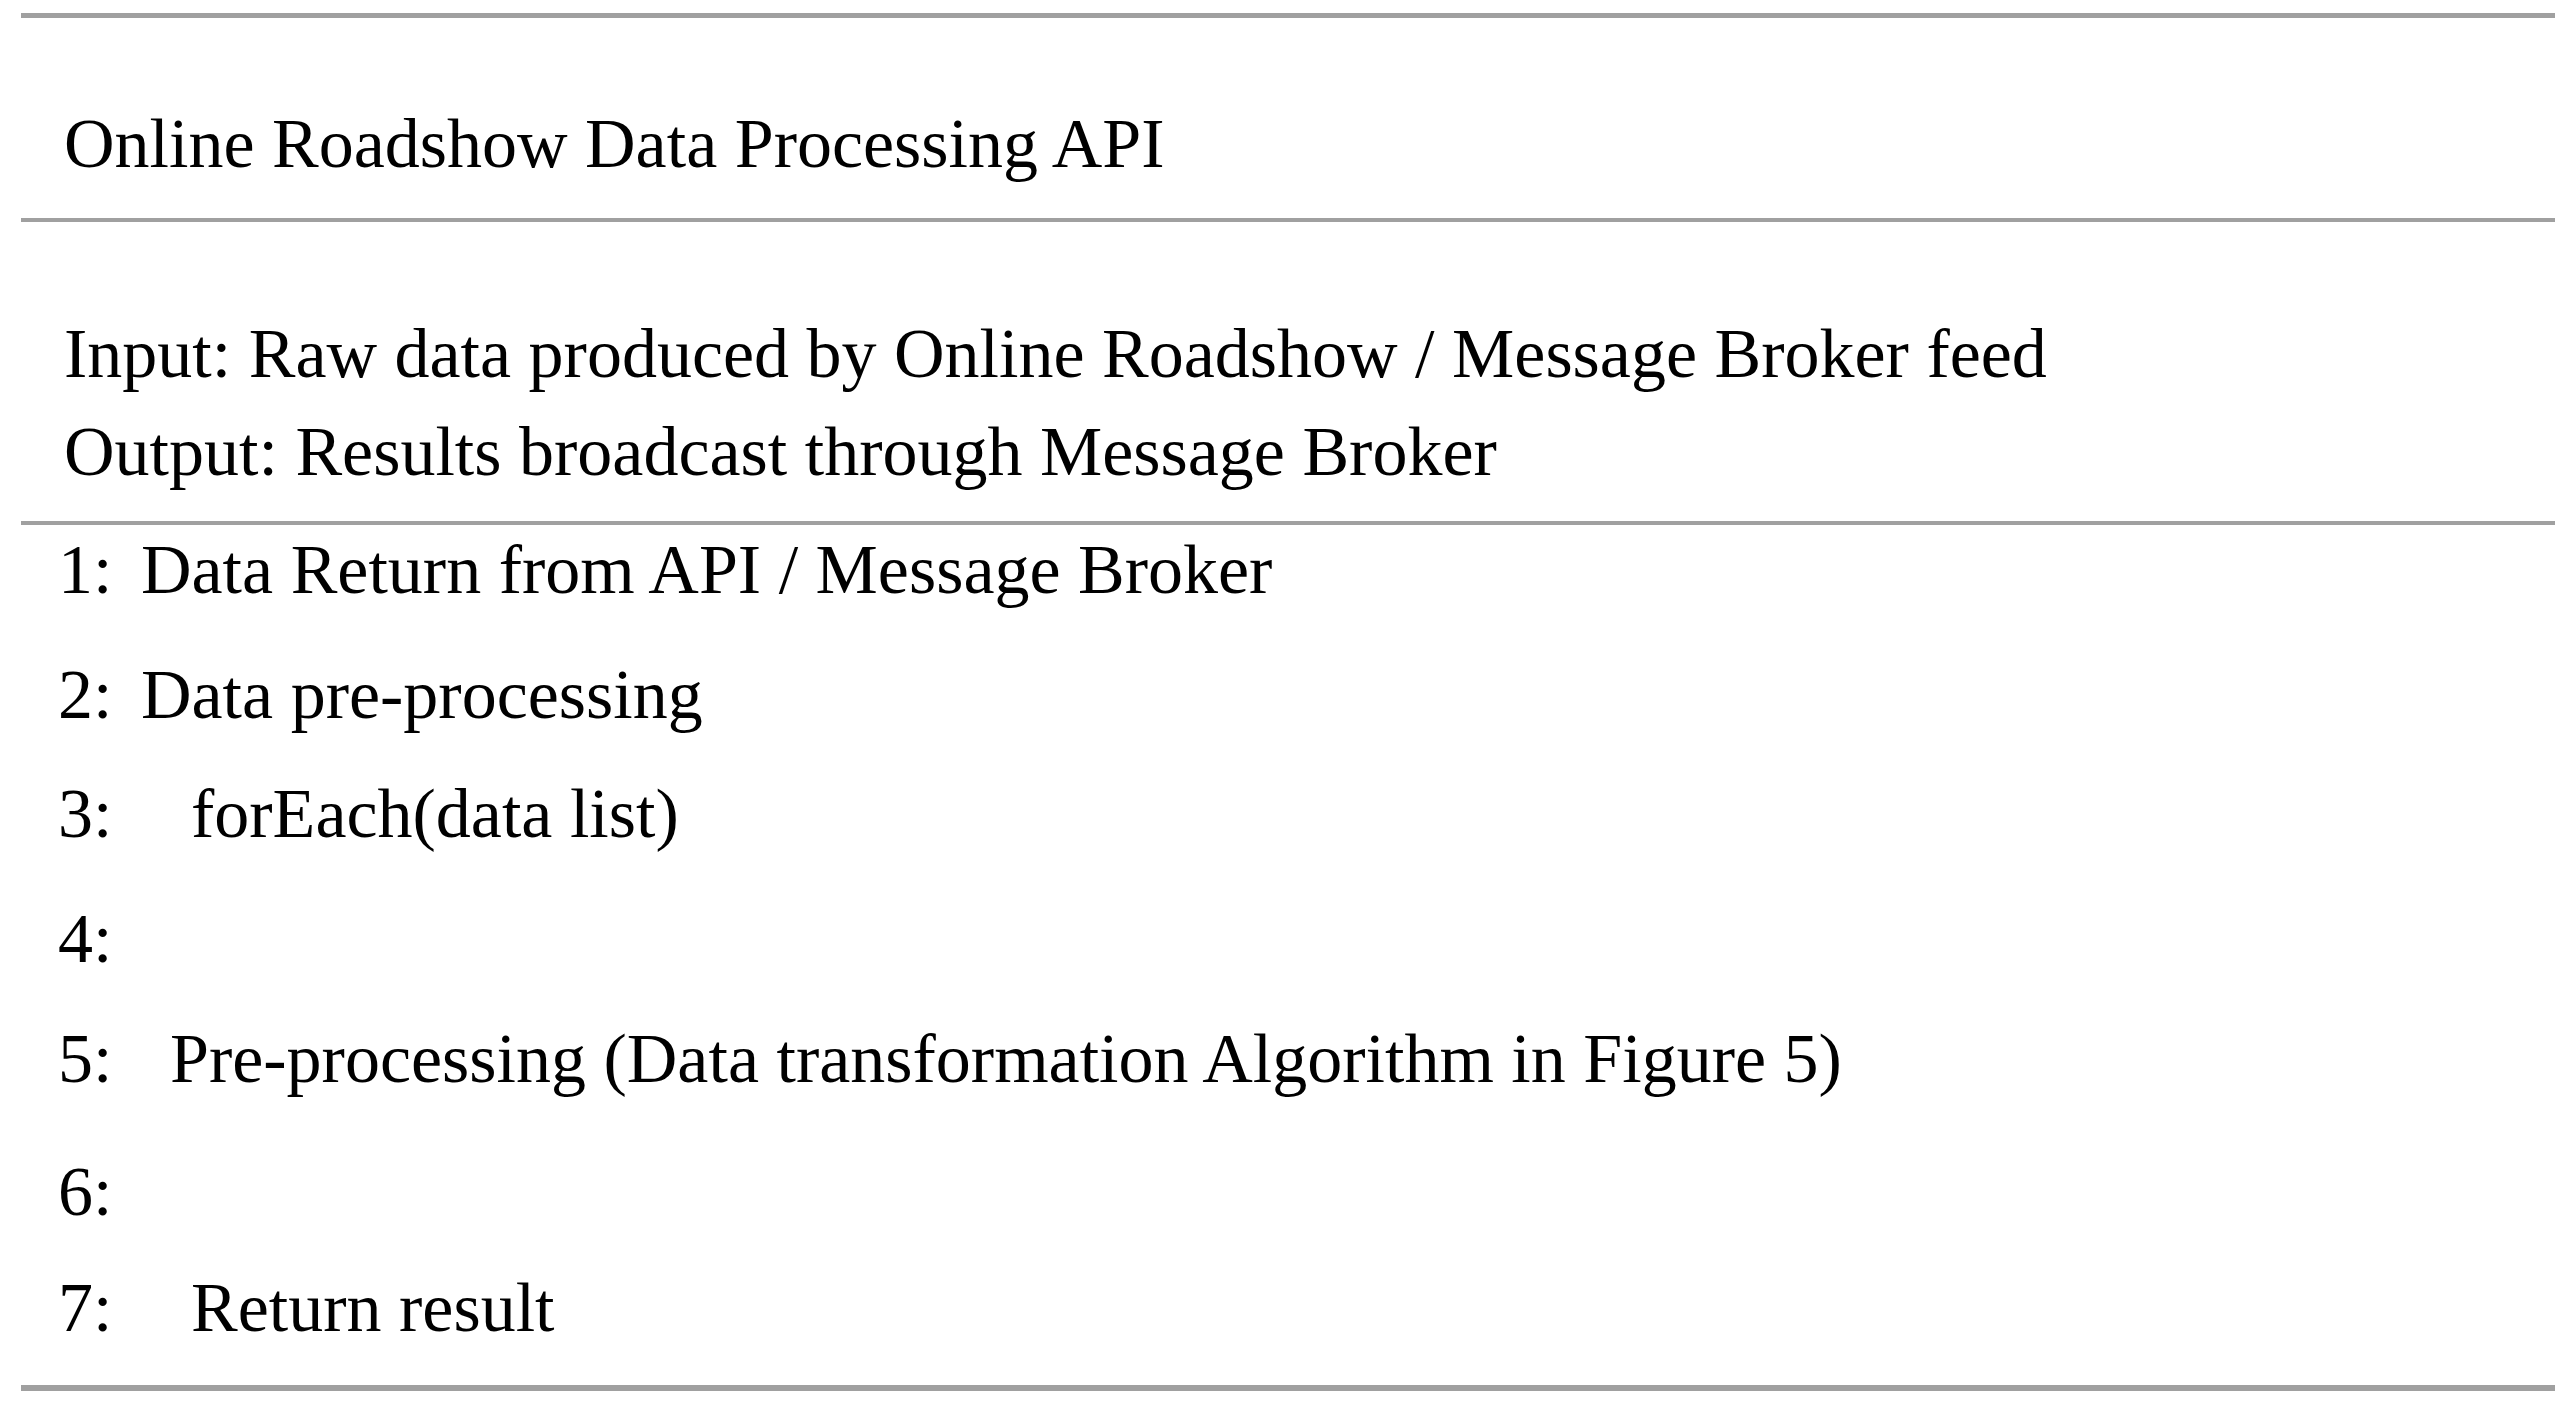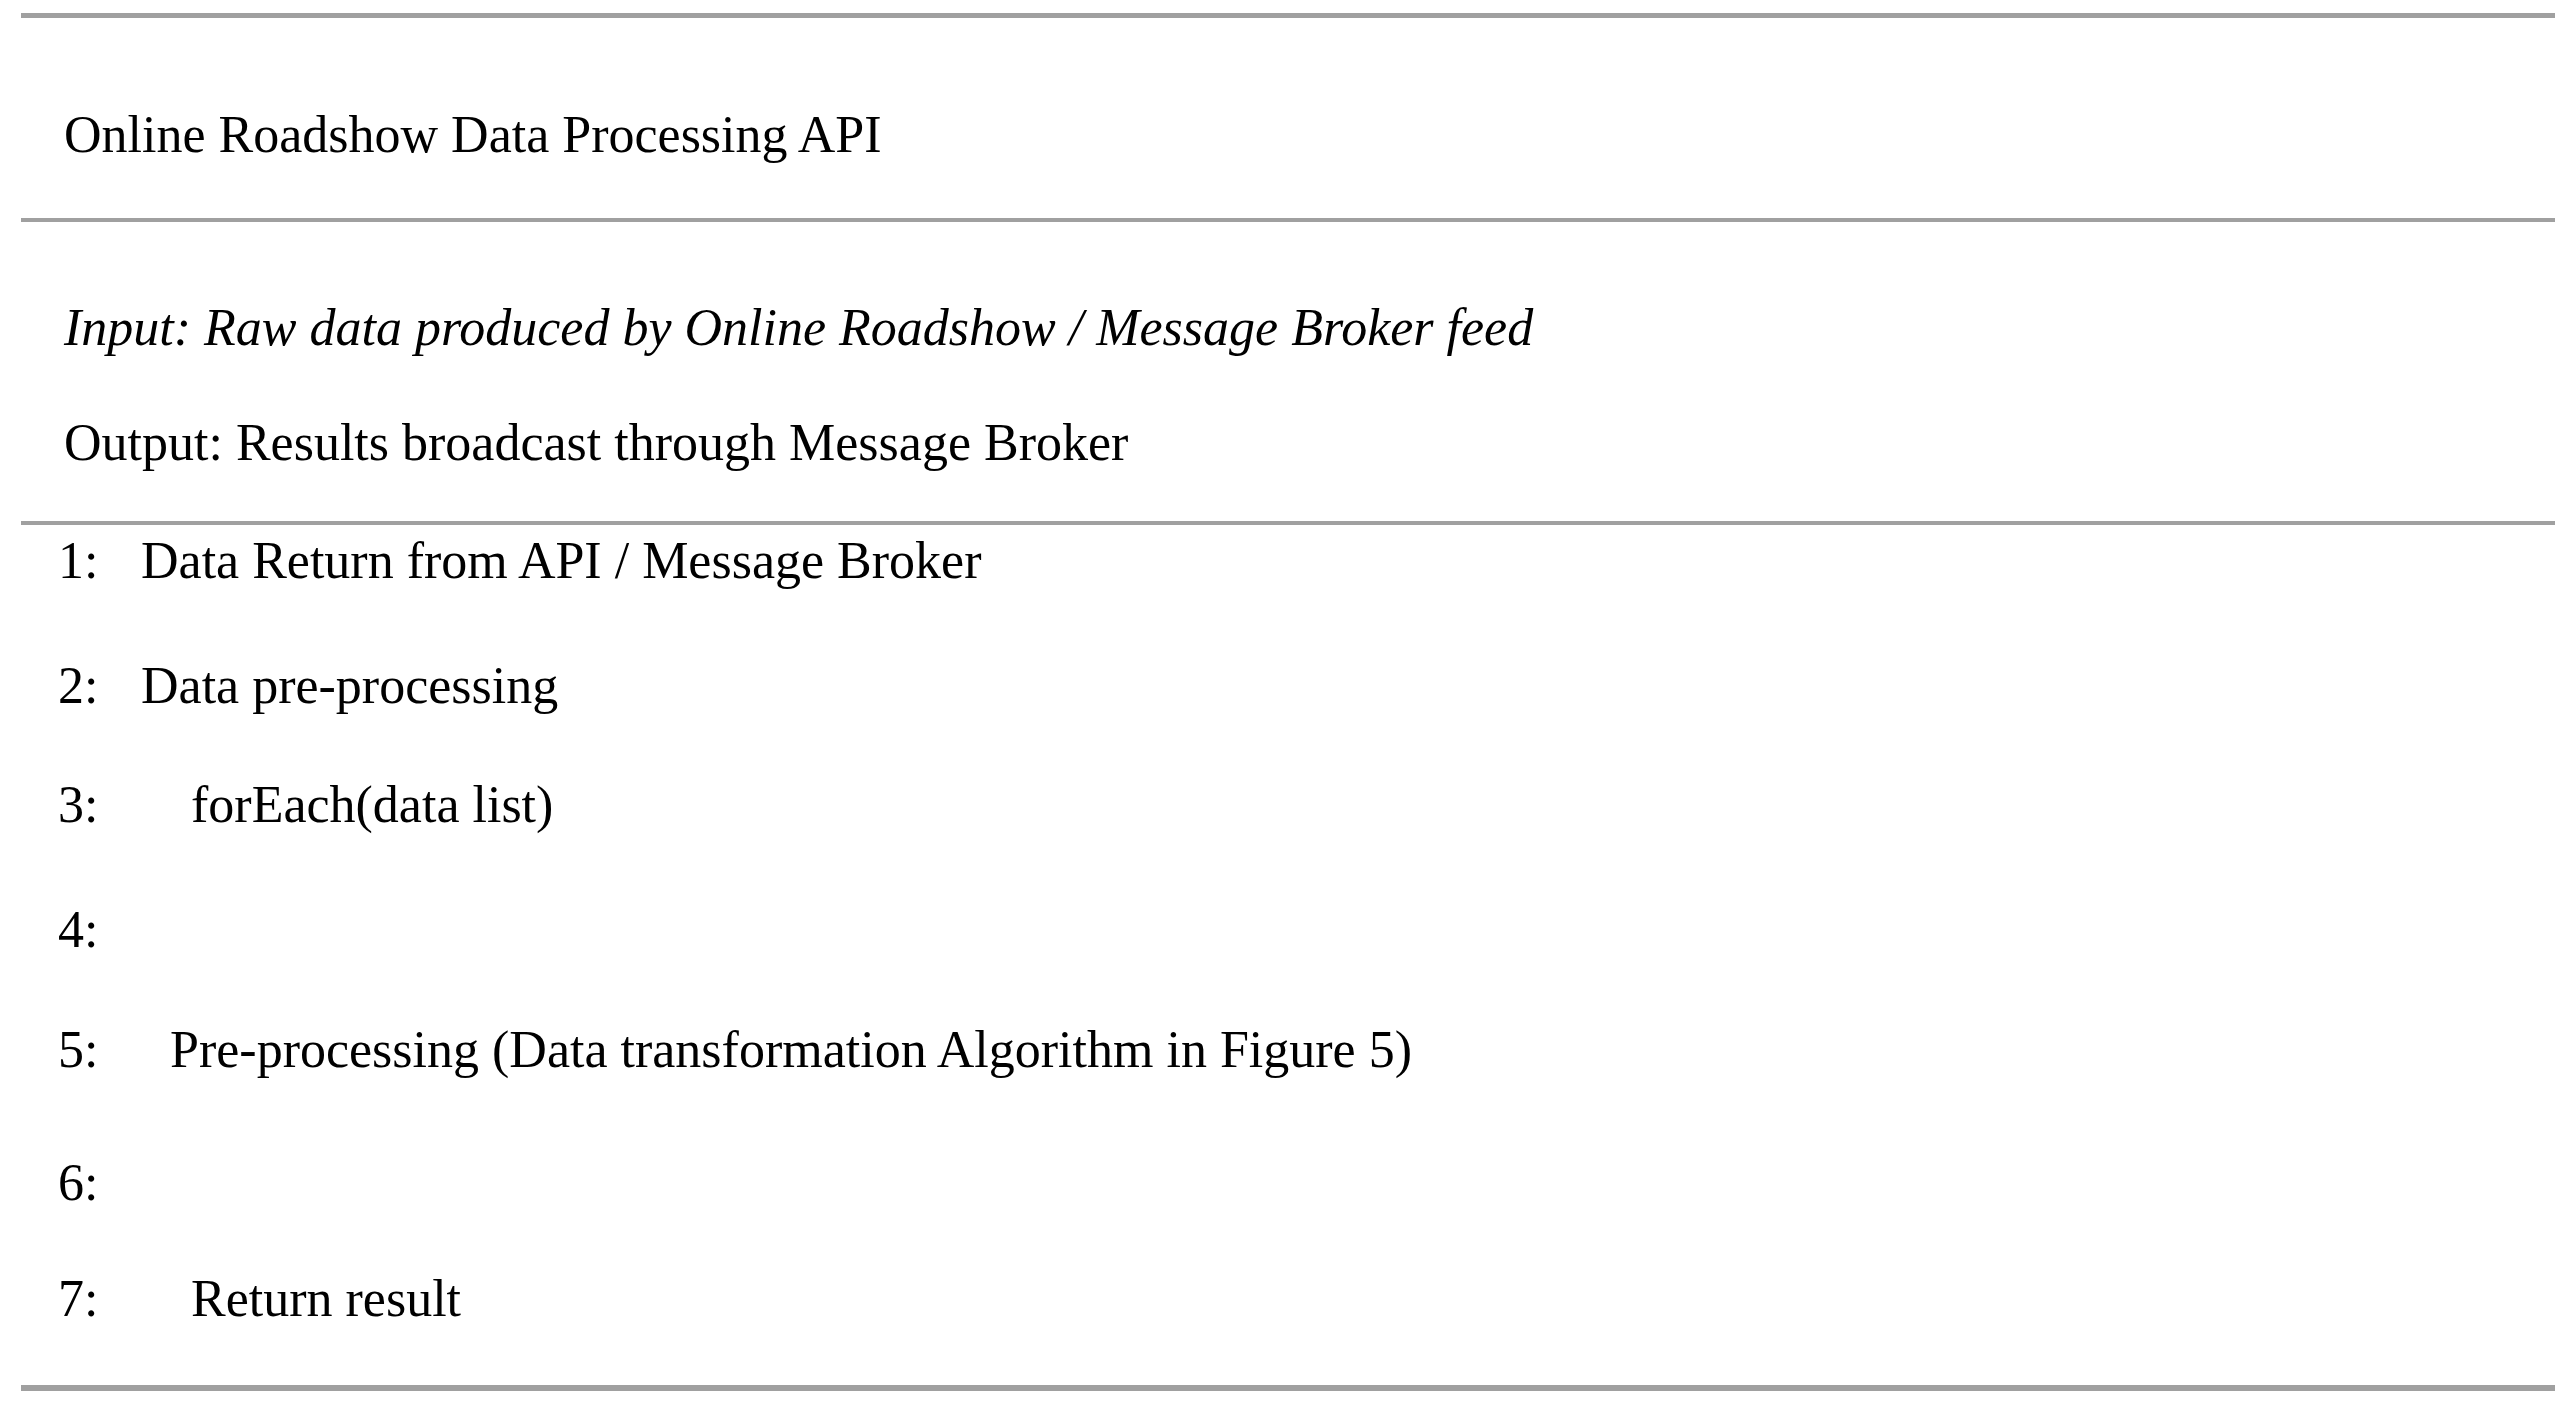--- a/index.html
+++ b/index.html
@@ -23,26 +23,26 @@
     background: #a0a0a0;
   }
   .rule-top    { top: 13.3px;   height: 5px; }
   .rule-title  { top: 218px;  height: 4.2px; }
   .rule-header { top: 521px;  height: 4.2px; }
   .rule-bottom { top: 1385px; height: 5.8px; }
 
   .text-line {
     position: absolute;
     white-space: nowrap;
-    font-size: 52px;
+    font-size: 70px;
     line-height: 1;
     letter-spacing: 0px;
   }
   .title-line  { left: 64px; top: 109px; }
-  .io-line-0   { left: 64px; top: 302px; font-style: italic; }
+  .io-line-0   { left: 64px; top: 319px; }
   .io-line-1   { left: 64px; top: 417px; }
 
   .code-line { position: absolute; left: 58px; }
   .code-line .num {
     position: absolute;
     left: 0;
     white-space: nowrap;
   }
   .code-line .txt { display: block; white-space: nowrap; }
   .ind0 { margin-left: 83px; }

